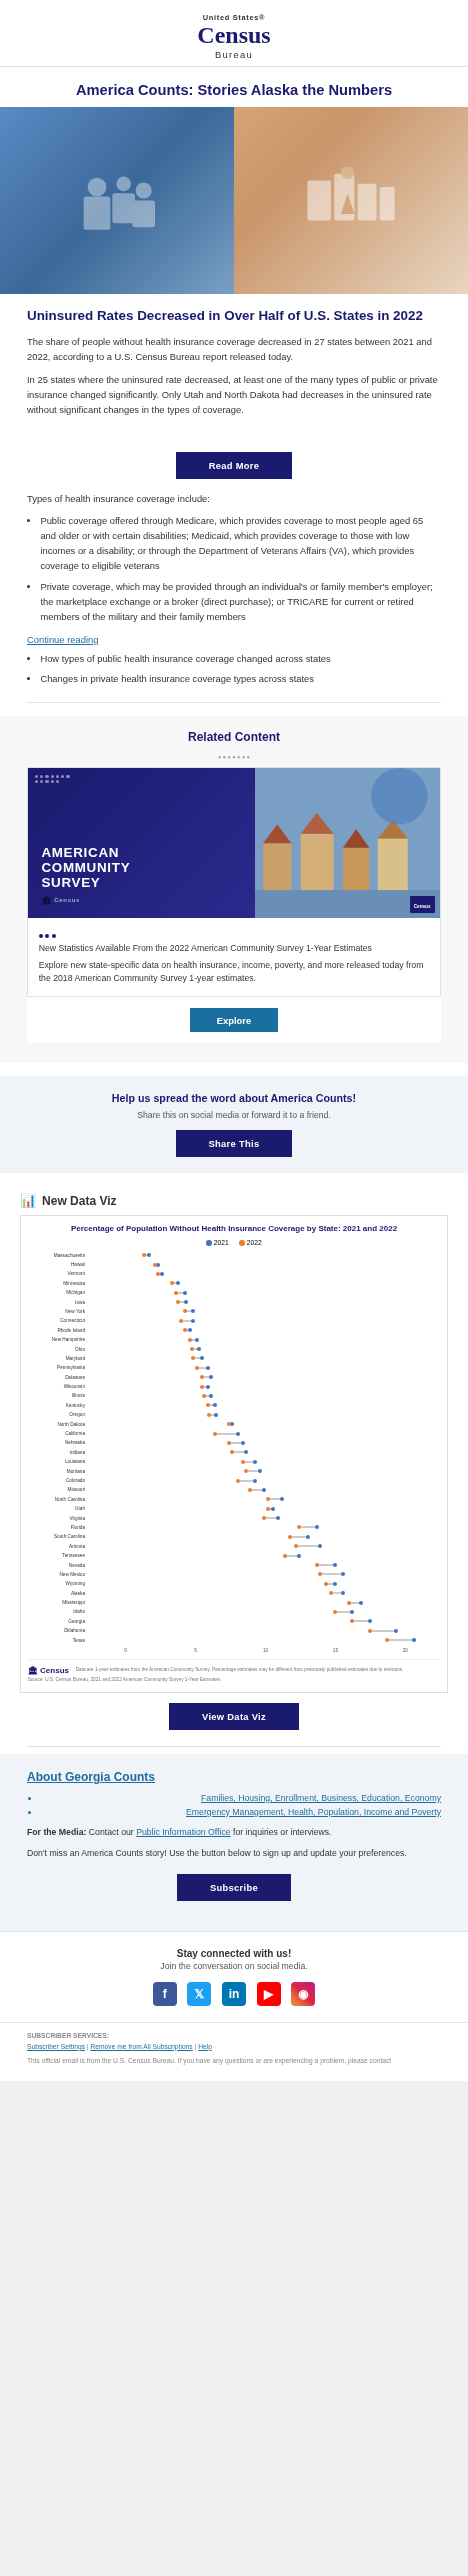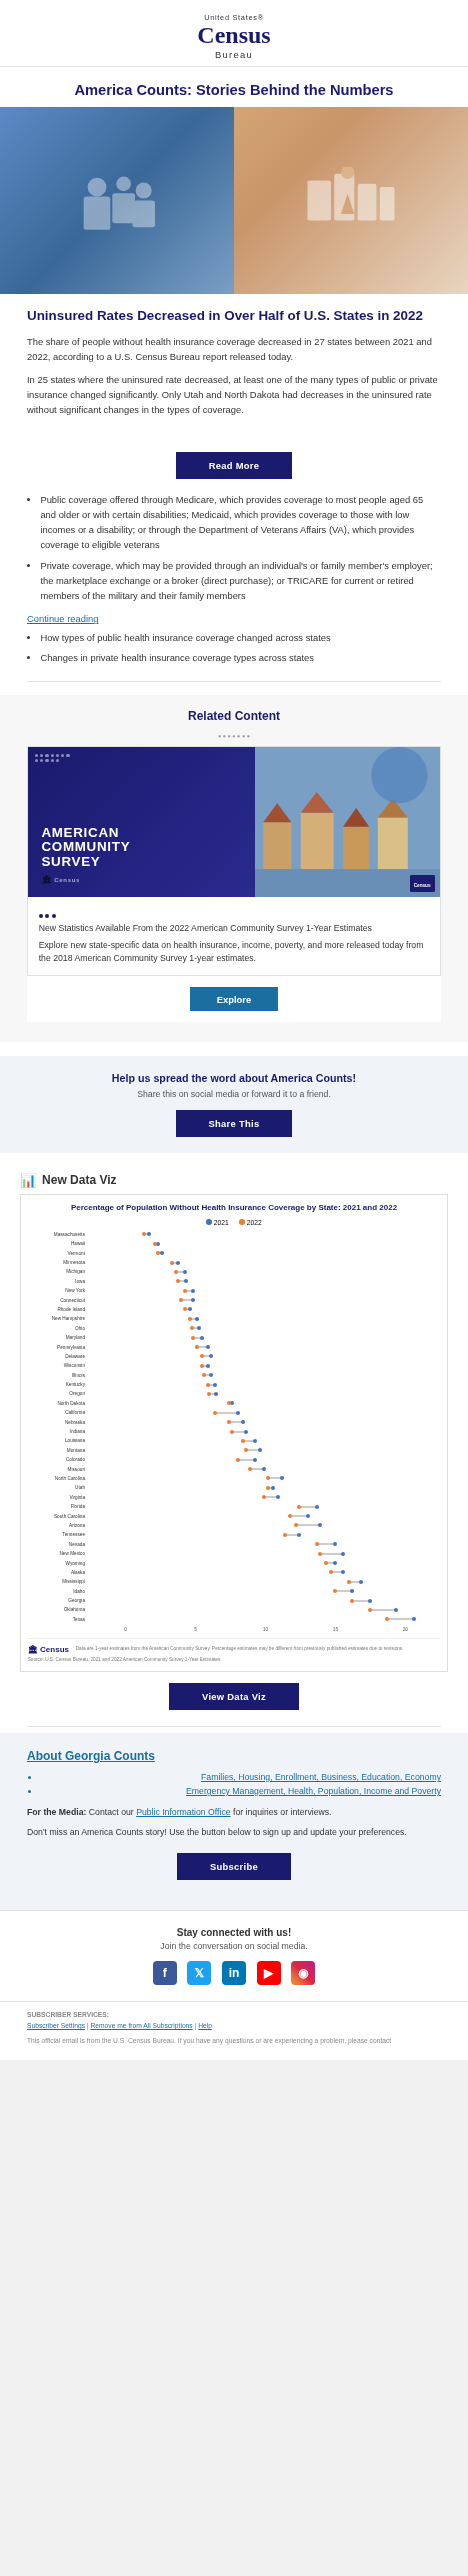--- a/index.html
+++ b/index.html
@@ -22,20 +22,21 @@
       border-bottom: 0.7px solid #e0e0e0;
     }
     .census-logo {
       display: inline-block;
       text-align: center;
     }
     .census-logo .united-states {
       font-size: 7.4px;
       color: #333;
       letter-spacing: 0.7px;
+      font-weight: bold;
     }
     .census-logo .census-text {
       font-size: 24px;
       font-weight: bold;
       color: #1a1a6e;
       font-family: Georgia, serif;
       line-height: 1.1;
     }
     .census-logo .bureau-text {
       font-size: 9.4px;
@@ -546,21 +547,21 @@
 
   <div class="header">
     <div class="census-logo">
       <div class="united-states">United States®</div>
       <div class="census-text">Census</div>
       <div class="bureau-text">Bureau</div>
     </div>
   </div>
 
   <div class="main-title-section">
-    <h1>America Counts: Stories Behind the Numbers</h1>
+    <h1>America Counts: Stories Alaska the Numbers</h1>
   </div>
 
   <div class="hero-image">
     <div class="hero-image-overlay">
       <div class="hero-left">
         <svg width="80" height="67" viewBox="0 0 120 100" opacity="0.4">
           <circle cx="30" cy="30" r="14" fill="white"></circle>
           <rect x="10" y="44" width="40" height="50" rx="4" fill="white"></rect>
           <circle cx="70" cy="25" r="11" fill="white"></circle>
           <rect x="53" y="39" width="34" height="45" rx="4" fill="white"></rect>
@@ -585,20 +586,21 @@
     <h2>Uninsured Rates Decreased in Over Half of U.S. States in 2022</h2>
     <p>The share of people without health insurance coverage decreased in 27 states between 2021 and 2022, according to a U.S. Census Bureau report released today.</p>
     <p>In 25 states where the uninsured rate decreased, at least one of the many types of public or private insurance changed significantly. Only Utah and North Dakota had decreases in the uninsured rate without significant changes in the types of coverage.</p>
   </div>
 
   <div class="btn-container">
     <button class="btn-primary">Read More</button>
   </div>
 
   <div class="coverage-section">
+    <p>Types of health insurance coverage include:</p>
     <ul>
       <li>Public coverage offered through Medicare, which provides coverage to most people aged 65 and older or with certain disabilities; Medicaid, which provides coverage to those with low incomes or a disability; or through the Department of Veterans Affairs (VA), which provides coverage to eligible veterans</li>
       <li>Private coverage, which may be provided through an individual's or family member's employer; the marketplace exchange or a broker (direct purchase); or TRICARE for current or retired members of the military and their family members</li>
     </ul>
     <a href="#">Continue reading</a>
     <ul class="plain-list">
       <li>How types of public health insurance coverage changed across states</li>
       <li>Changes in private health insurance coverage types across states</li>
     </ul>
   </div>

